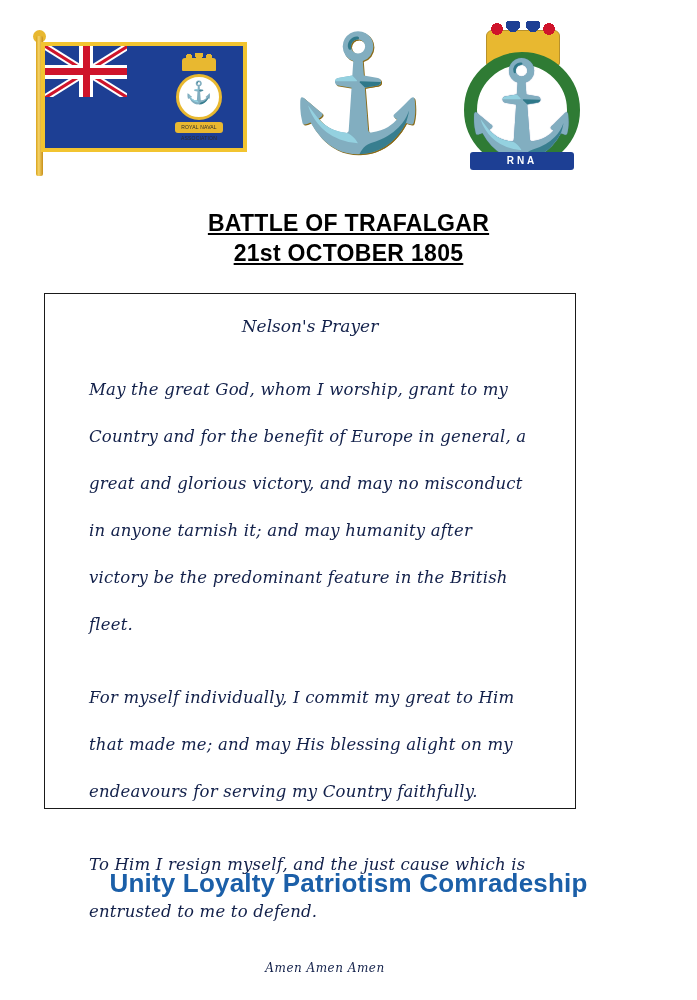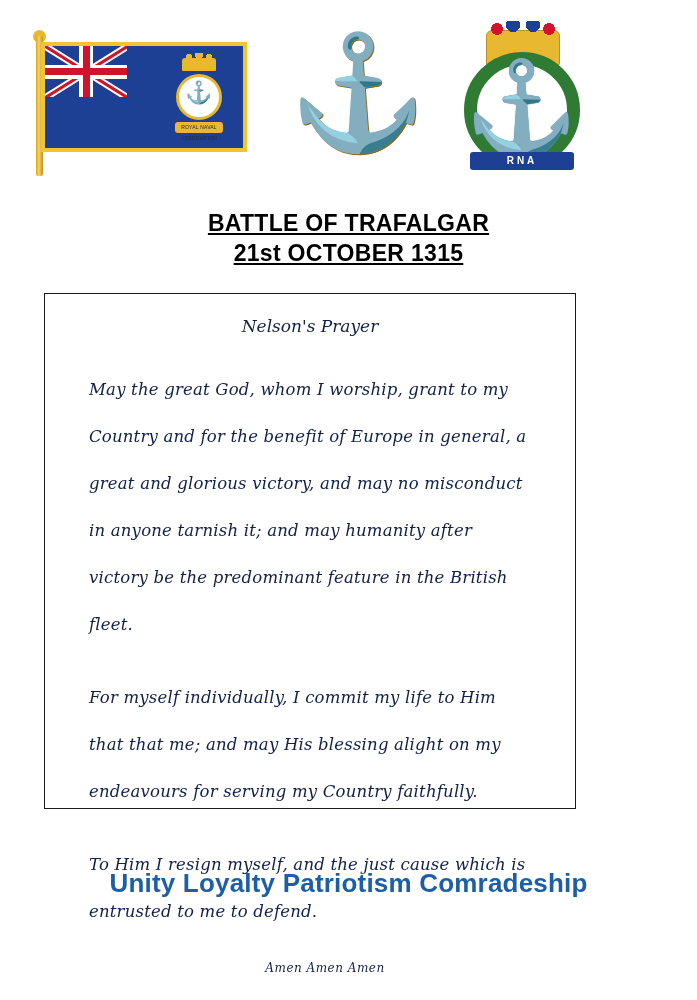--- a/index.html
+++ b/index.html
@@ -311,26 +311,26 @@
   <div class="crest">
     <div class="crest-crown"></div>
     <div class="crest-wreath"></div>
     <div class="crest-anchor">⚓</div>
     <div class="crest-ribbon">RNA</div>
   </div>
 </div>
 
 <div class="title-block">
   <div class="title-line">BATTLE OF TRAFALGAR</div>
-  <div class="title-line">21st OCTOBER 1315</div>
+  <div class="title-line">21st OCTOBER 1805</div>
 </div>
 
 <div class="prayer-card">
   <div class="prayer-title">Nelson's Prayer</div>
   <div class="prayer-body">
     <p>May the great God, whom I worship, grant to my Country and for the benefit of Europe in general, a great and glorious victory, and may no misconduct in anyone tarnish it; and may humanity after victory be the predominant feature in the British fleet.</p>
-    <p>For myself individually, I commit my life to Him that that me; and may His blessing alight on my endeavours for serving my Country faithfully.</p>
+    <p>For myself individually, I commit my great to Him that made me; and may His blessing alight on my endeavours for serving my Country faithfully.</p>
     <p>To Him I resign myself, and the just cause which is entrusted to me to defend.</p>
   </div>
   <div class="prayer-amen">Amen Amen Amen</div>
 </div>
 
 <div class="motto">Unity Loyalty Patriotism Comradeship</div>
 
 </body></html>

